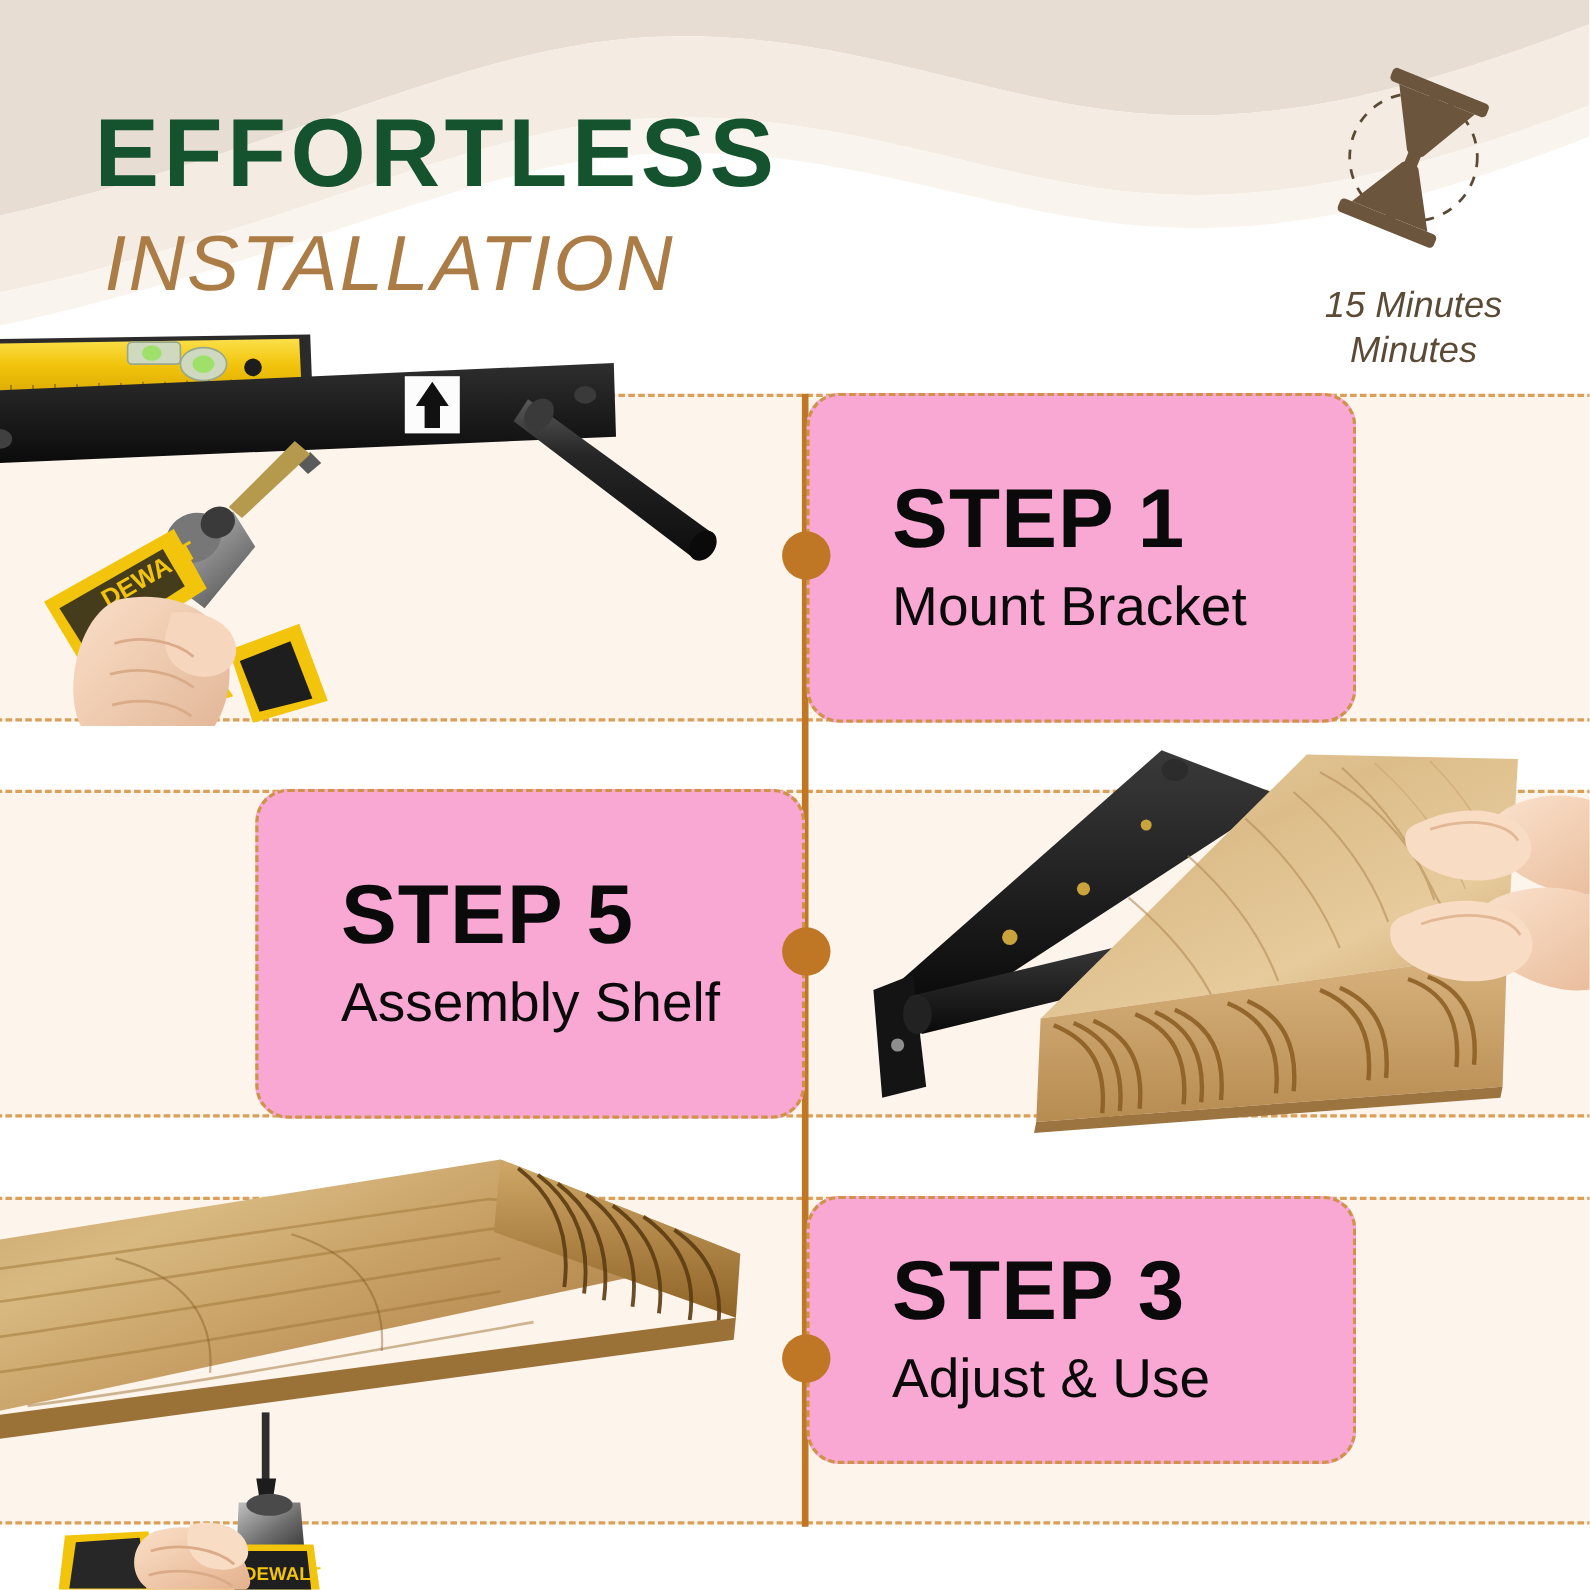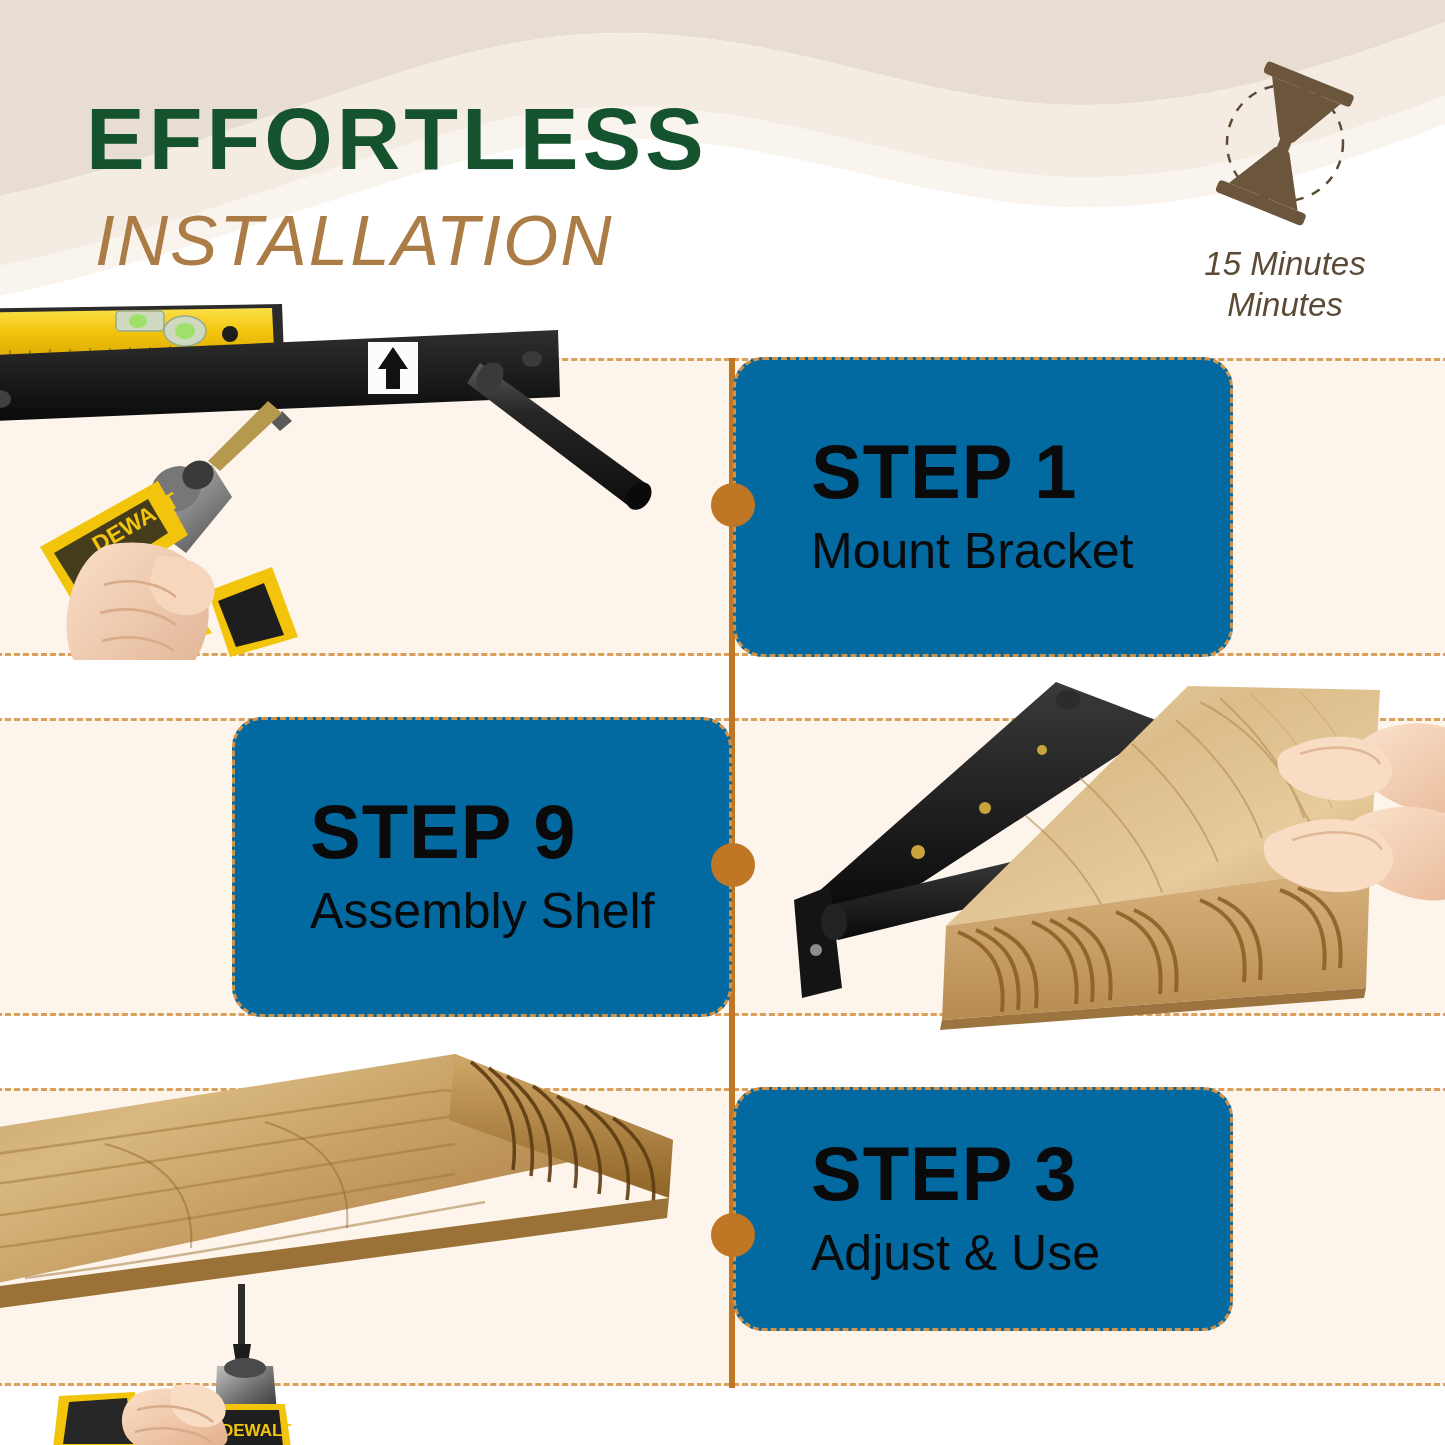--- a/index.html
+++ b/index.html
@@ -22,21 +22,21 @@
     letter-spacing:4px; line-height:1;
   }
   .title-sub {
     position:absolute; left:95px; top:205px;
     font-size:71px; font-style:italic; color:#ab7c45;
     letter-spacing:2px; line-height:1;
   }
   .badge { position:absolute; left:1160px; top:55px; width:250px; text-align:center; }
   .badge-icon { width:250px; height:180px; }
   .badge-text {
-    margin-top:4px; font-size:33px; font-style:italic; color:#5b4b36;
+    margin-top:16px; font-size:33px; font-style:italic; color:#5b4b36;
     line-height:1.25; font-weight:500;
   }
 
   
   .row-band {
     position:absolute; left:-4px; width:1453px;
     background:#fdf4ec;
     border-top:3px dashed #d9a05b;
     border-bottom:3px dashed #d9a05b;
     z-index:1;
@@ -51,21 +51,21 @@
     position:absolute; width:44px; height:44px; border-radius:50%;
     background:#bf7625; z-index:6; left:711px;
   }
   #dot1 { top:483px; }
   #dot2 { top:843px; }
   #dot3 { top:1213px; }
 
   
   .card {
     position:absolute; z-index:5;
-    background:#0369a1;
+    background:#f9a8d4;
     border:3px dashed #cf9248;
     border-radius:30px;
     display:flex; flex-direction:column; justify-content:center;
   }
   #card1 { left:733px; top:357px;  width:500px; height:300px; padding-left:75px; }
   #card2 { left:232px; top:717px;  width:500px; height:300px; padding-left:75px; }
   #card3 { left:733px; top:1087px; width:500px; height:244px; padding-left:75px; }
   .step-title { font-size:76px; font-weight:bold; color:#0a0a0a; line-height:1.02; letter-spacing:1px; }
   .step-desc  { font-size:50px; color:#0a0a0a; line-height:1.15; margin-top:12px; }
 
@@ -115,21 +115,21 @@
 <div id="timeline"></div>
 <div class="tl-dot" id="dot1"></div>
 <div class="tl-dot" id="dot2"></div>
 <div class="tl-dot" id="dot3"></div>
 
 <div class="card" id="card1">
   <div class="step-title">STEP 1</div>
   <div class="step-desc">Mount Bracket</div>
 </div>
 <div class="card" id="card2">
-  <div class="step-title">STEP 9</div>
+  <div class="step-title">STEP 5</div>
   <div class="step-desc">Assembly Shelf</div>
 </div>
 <div class="card" id="card3">
   <div class="step-title">STEP 3</div>
   <div class="step-desc">Adjust &amp; Use</div>
 </div>
 
 <svg class="photo" id="photo1" viewBox="0 0 700 375">
   <defs>
     <linearGradient id="p1lvl" x1="0" y1="0" x2="0" y2="1">

